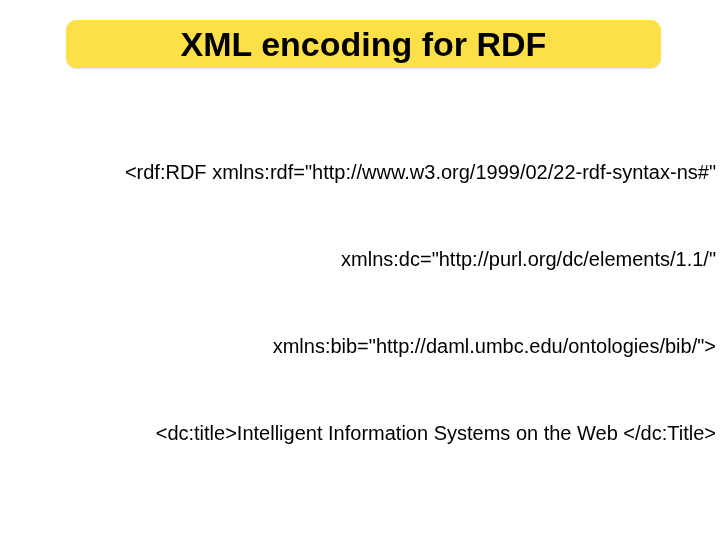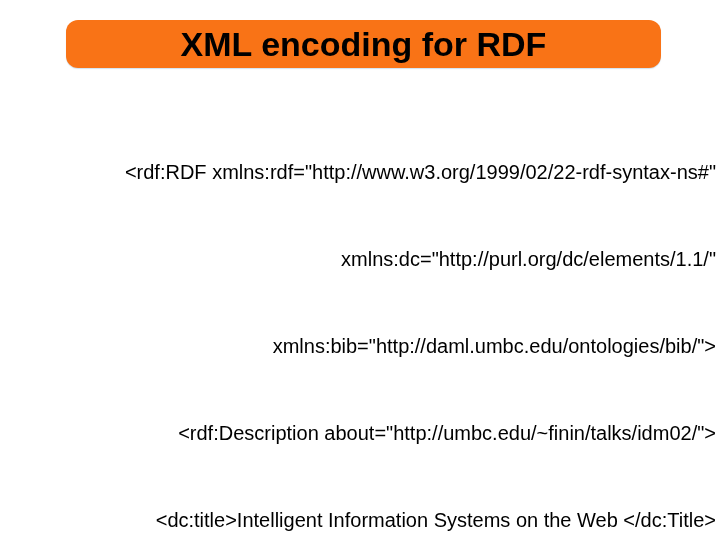--- a/index.html
+++ b/index.html
@@ -48,29 +48,28 @@
   .code-line {
     height: 29px;
     text-align: right;
   }
 </style>
 </head>
 <body style="background: rgb(255, 255, 255);">
 
 <div>
 
-  <div class="title-banner" style="background: #f97316; border-radius: 12px;">
+  <div class="title-banner" style="background: #fde047;">
     <h1 class="slide-title">XML encoding for RDF</h1>
   </div>
 
   <div class="code-block">
     <div class="code-line">&lt;rdf:RDF xmlns:rdf="http://www.w3.org/1999/02/22-rdf-syntax-ns#"</div>
     <div class="code-line">    xmlns:dc="http://purl.org/dc/elements/1.1/"</div>
     <div class="code-line">    xmlns:bib="http://daml.umbc.edu/ontologies/bib/"&gt;</div>
-    <div class="code-line">&lt;rdf:Description about="http://umbc.edu/~finin/talks/idm02/"&gt;</div>
     <div class="code-line">  &lt;dc:title&gt;Intelligent Information Systems on the Web &lt;/dc:Title&gt;</div>
     
     
     
     
     
     
     
     
     

